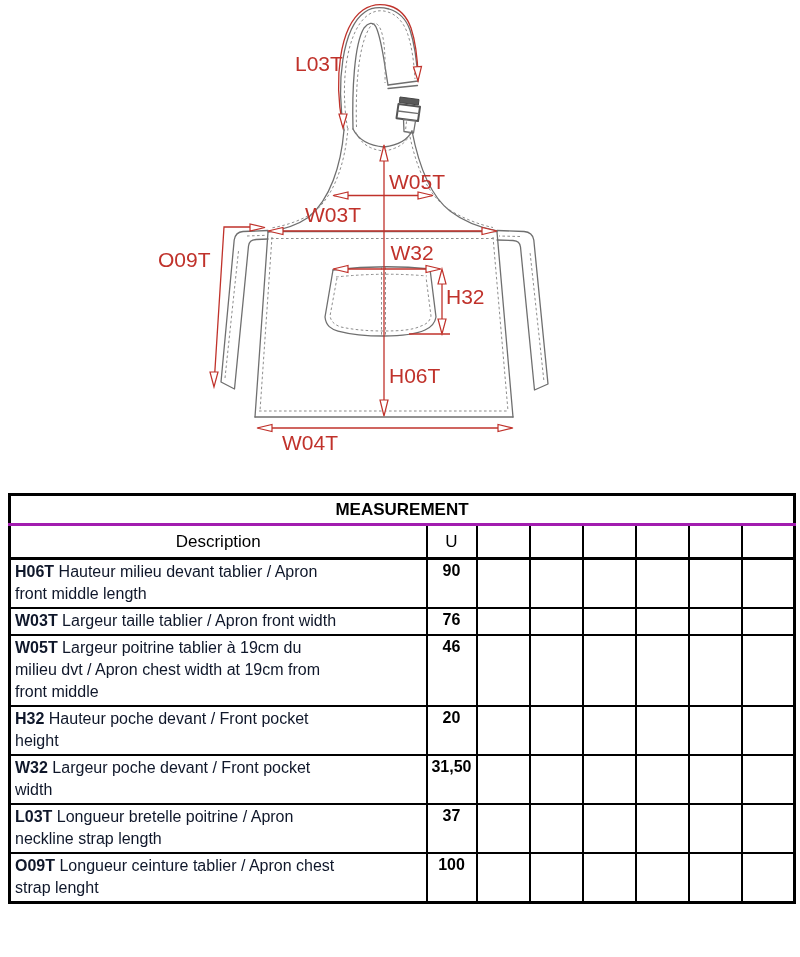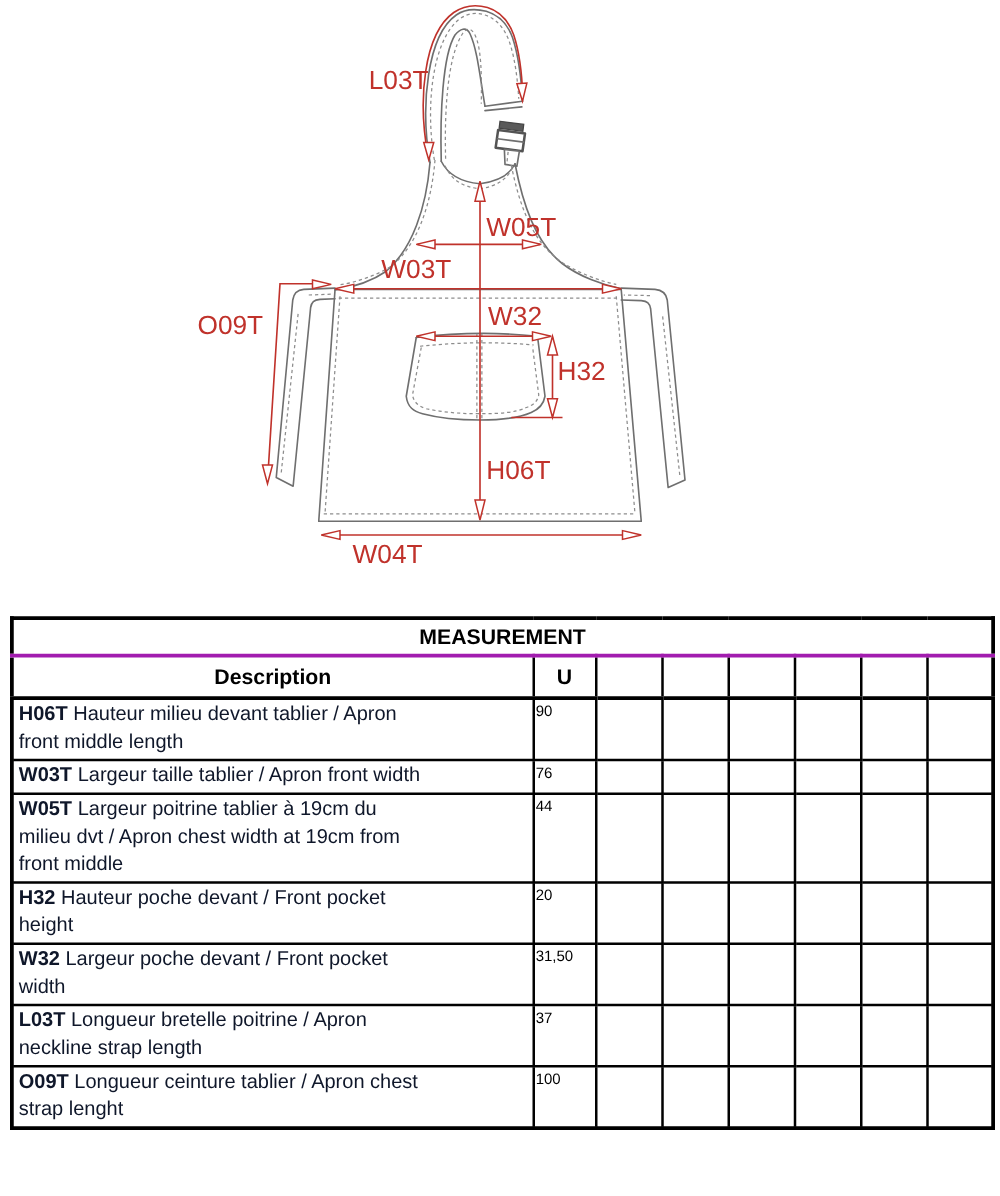--- a/index.html
+++ b/index.html
@@ -9,24 +9,24 @@
   .g-fillw{stroke:#6f6f6f;stroke-width:1.3;fill:#fff;stroke-linejoin:round;}
   .g-dash{stroke:#8d8d8d;stroke-width:1;fill:none;stroke-dasharray:2.6 2.4;}
   .g-dark{stroke:#545454;stroke-width:2;fill:#fff;stroke-linejoin:round;}
   .g-darkfill{fill:#5a5a5a;stroke:#454545;stroke-width:1;}
   .r-line{stroke:#c0322b;stroke-width:1.3;fill:none;}
   .r-arrow{fill:#fff;stroke:#c0322b;stroke-width:1.2;stroke-linejoin:miter;}
   .r-text{fill:#c0322b;font-size:21px;font-family:"Liberation Sans",sans-serif;}
   .spec-table{position:absolute;top:493px;left:8px;width:785px;border-collapse:collapse;table-layout:fixed;border:3px solid #000;}
   .spec-table th,.spec-table td{border:2px solid #000;overflow:hidden;}
   .title-row th{font-size:17px;font-weight:bold;text-align:center;padding:4px 0 3px;border-bottom:3px solid #a21caf;}
-  .colhead th{font-size:17px;font-weight:bold;text-align:center;padding:6px 0 5px;border-bottom:3px solid #000;}
+  .colhead th{font-size:17px;font-weight:normal;text-align:center;padding:6px 0 5px;border-bottom:3px solid #000;}
   td.desc{font-size:16px;line-height:22px;padding:1px 3px 2px 4px;white-space:pre-line;color:#0f172a;}
   td.desc b{font-weight:bold;}
-  td.val{font-size:12px;font-weight:normal;text-align:left;vertical-align:top;padding-top:2px;}
+  td.val{font-size:16px;font-weight:bold;text-align:center;vertical-align:top;padding-top:2px;}
 </style>
 </head>
 <body>
 
 <svg class="diagram" width="800" height="483" viewBox="0 0 800 483">
 
   <g>
 
     <path class="g-line" d="M344,130 C336,84 342,28 365,12 C372,7 381,7 389,9 C399,12 406,19 410,30 C415,45 417,62 418,81"></path>
     <path class="g-line" d="M418,81 L388,85"></path>
@@ -167,21 +167,21 @@
         <td></td>
         <td></td>
         <td></td>
         <td></td>
         <td></td>
       </tr>
       <tr>
     <td class="desc"><b class="code">W05T</b><span class="dtext"> Largeur poitrine tablier à 19cm du
 milieu dvt / Apron chest width at 19cm from
 front middle</span></td>
-    <td class="val">44</td>
+    <td class="val">46</td>
   <td></td>
         <td></td>
         <td></td>
         <td></td>
         <td></td>
         <td></td>
       </tr>
       <tr>
     <td class="desc"><b class="code">H32</b><span class="dtext"> Hauteur poche devant / Front pocket
 height</span></td>

